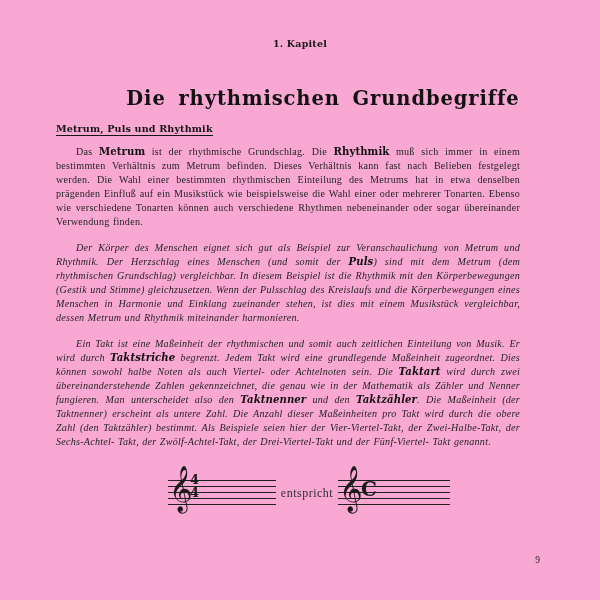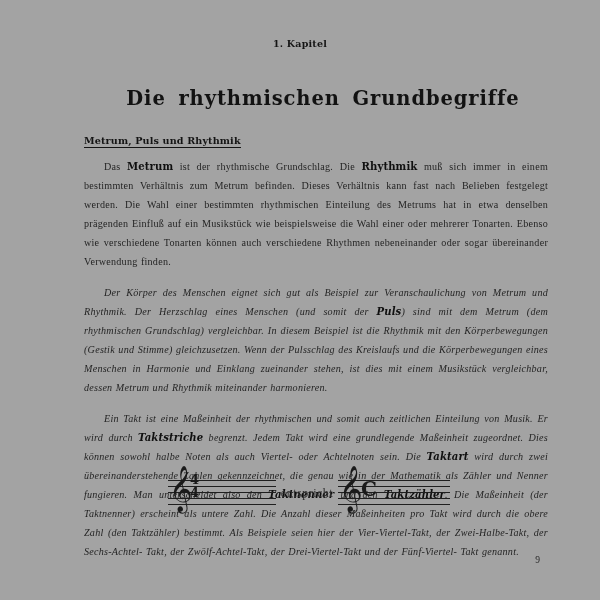--- a/index.html
+++ b/index.html
@@ -4,21 +4,21 @@
 <style>
   html, body {
     margin: 0;
     padding: 0;
     background: #ffffff;
   }
   .page {
     position: relative;
     width: 600px;
     height: 600px;
-    background: #a3a3a3;
+    background: #f9a8d4;
     overflow: hidden;
     font-family: "Liberation Serif", "DejaVu Serif", serif;
     color: #1c1c1c;
   }
 
   
   .chapter-label {
     position: absolute;
     top: 38px;
     left: 0;
@@ -43,24 +43,23 @@
     font-weight: bold;
     letter-spacing: 0.9px;
     word-spacing: 5px;
     color: #121212;
     margin-left: 15px;
   }
 
   
   .content {
     position: absolute;
-    left: 84px;
+    left: 56px;
     top: 118px;
     width: 464px;
-    margin-top: 12px;
   }
 
   .section-heading {
     font-family: "DejaVu Serif", "Liberation Serif", serif;
     font-size: 9.6px;
     font-weight: bold;
     letter-spacing: 0.15px;
     color: #141414;
     display: inline-block;
     border-bottom: 1px solid #141414;
@@ -68,21 +67,21 @@
     margin: 0;
   }
   .heading-wrap { margin: 0 0 9px 0; }
   .heading-wrap.second { margin-top: 25px; }
 
   p.body {
     margin: 0 0 0 0;
     text-align: justify;
     text-indent: 20px;
     font-size: 10.1px;
-    line-height: 19px;
+    line-height: 14px;
     letter-spacing: 0.25px;
     word-spacing: 0.6px;
     color: #242424;
     font-family: "Liberation Serif", "DejaVu Serif", serif;
   }
   p.body + p.body { margin-top: 12px; font-style: italic; }
   p.body b {
     font-family: "DejaVu Serif", "Liberation Serif", serif;
     font-weight: bold;
     color: #101010;

